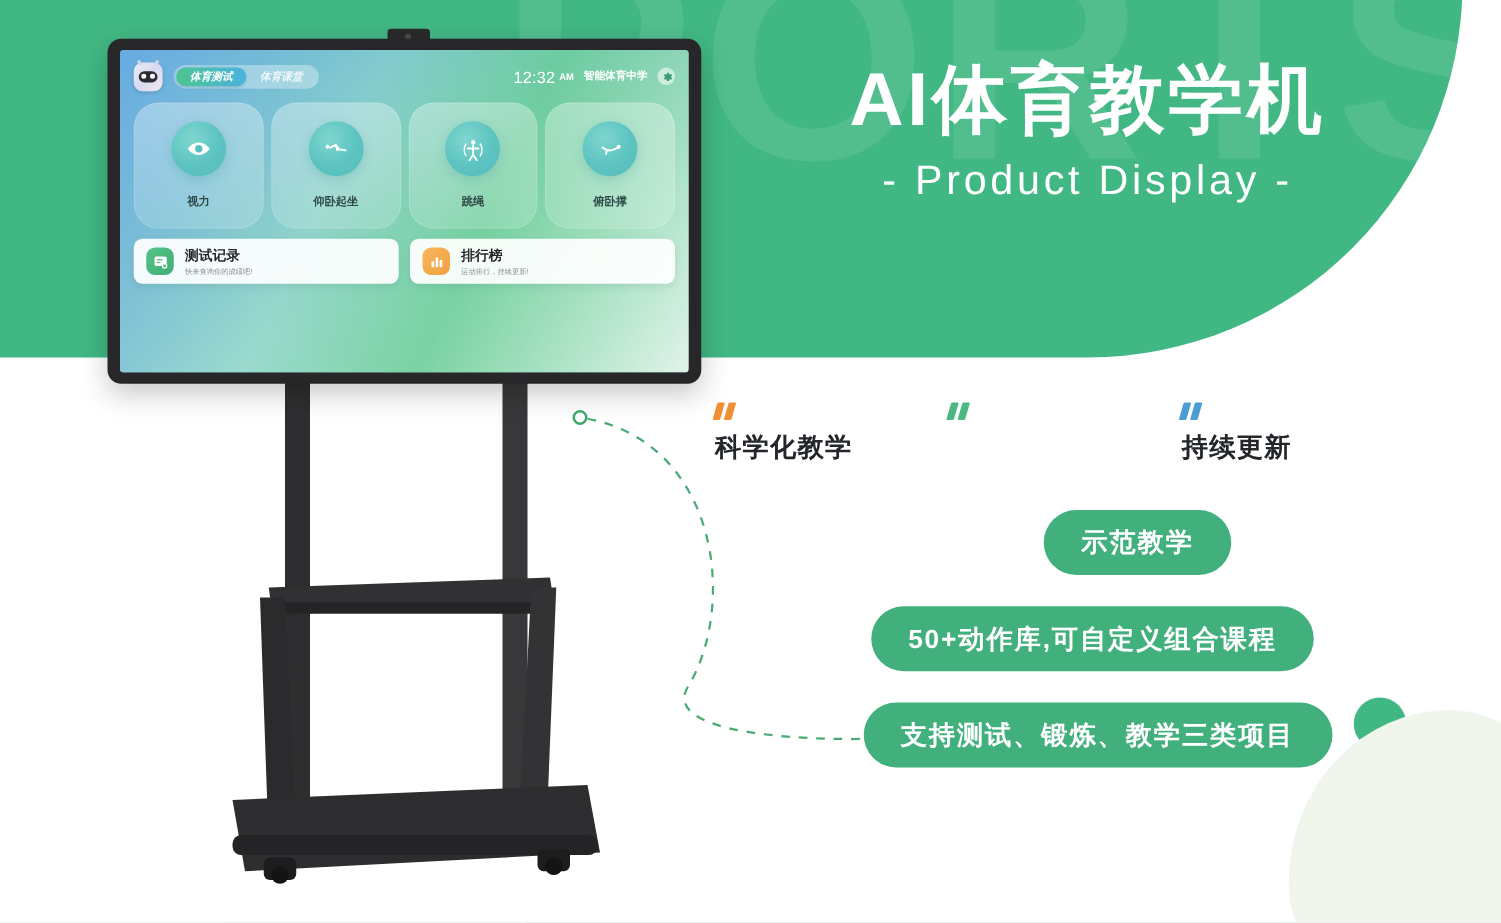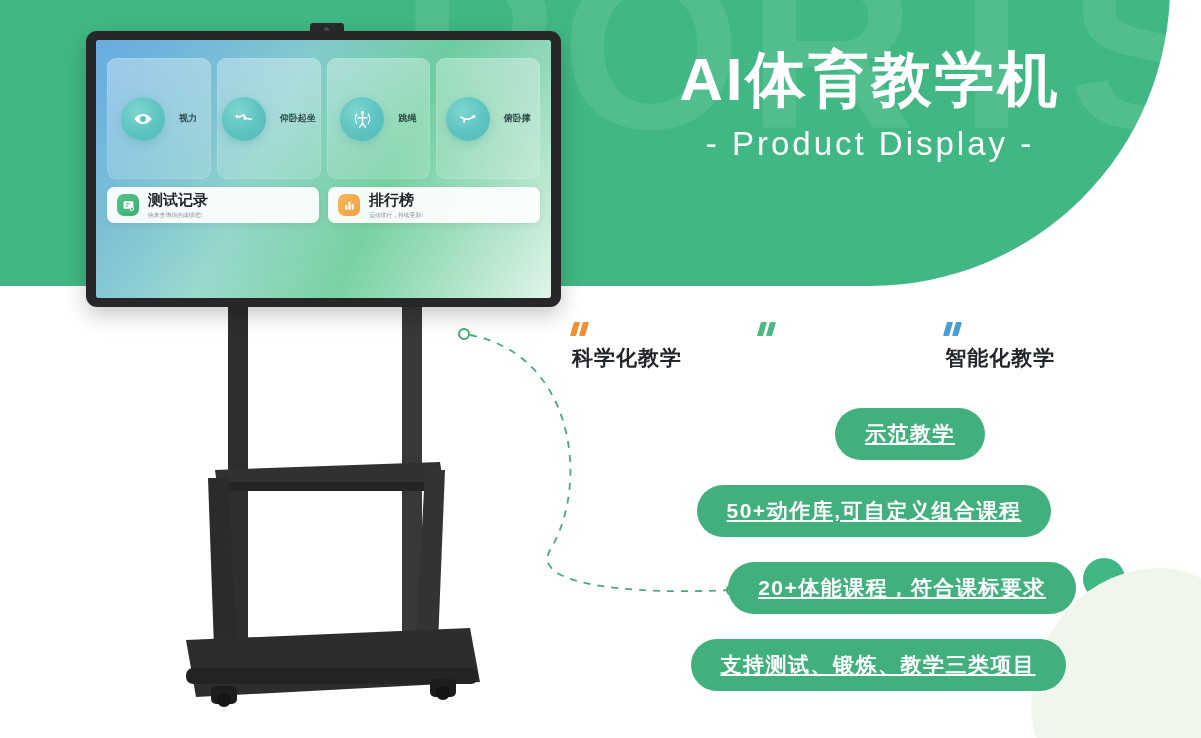--- a/index.html
+++ b/index.html
@@ -255,25 +255,25 @@
 
   
   .card-grid {
     display: flex;
     gap: 6px;
     margin-top: 9px;
     flex: 0 0 auto;
   }
   .ex-card {
     flex: 1;
-    height: 121px;
-    border-radius: 9px;
+    height: 101px;
+    border-radius: 20px;
     background: linear-gradient(180deg, rgba(255,255,255,0.34) 0%, rgba(255,255,255,0.16) 100%);
     display: flex;
-    flex-direction: row;
+    flex-direction: column;
     align-items: center;
     justify-content: center;
     gap: 14px;
     box-shadow: inset 0 0 0 1px rgba(255,255,255,0.13);
   }
   .ex-icon {
     width: 44px;
     height: 44px;
     border-radius: 50%;
     background: radial-gradient(circle at 38% 32%, #7fd6cf 0%, #5cc3c0 55%, #54bcbd 100%);
@@ -311,21 +311,21 @@
     height: 22px;
     border-radius: 7px;
     display: flex;
     align-items: center;
     justify-content: center;
     flex: 0 0 auto;
   }
   .wide-icon.green { background: linear-gradient(135deg, #55c38a 0%, #3fae74 100%); }
   .wide-icon.orange { background: linear-gradient(135deg, #f7b75c 0%, #f0a040 100%); }
   .wide-texts { display: flex; flex-direction: column; gap: 1px; }
-  .wide-title { font-size: 15px; font-weight: bold; color: #24262b; }
+  .wide-title { font-size: 11px; font-weight: bold; color: #24262b; }
   .wide-sub { font-size: 5.8px; color: #8b9096; }
 
   
   .stand { position: absolute; left: 0; top: 0; z-index: 4; }
 
   
   .connector { position: absolute; left: 440px; top: 310px; z-index: 7; }
 
   
   .features {
@@ -376,21 +376,20 @@
     color: #ffffff;
     border-radius: 26px;
     font-size: 21px;
     font-weight: bold;
     letter-spacing: 1.5px;
     text-align: center;
     padding: 12px 30px;
     width: fit-content;
     box-sizing: border-box;
     white-space: nowrap;
-    text-decoration: underline;
   }
   .pill.p1 { transform: translateX(50px); }
   .pill.p2 { transform: translateX(14px); text-align: center; }
   .pill.p3 { transform: translateX(42px); }
   .pill.p4 { transform: translateX(18px); text-align: right; }
 </style>
 </head>
 <body>
 
 <div id="page">
@@ -429,20 +428,46 @@
     <circle cx="443" cy="693" r="7" fill="#141415"></circle>
   </svg>
 
   <div class="display-wrap">
     <div class="camera-nub"></div>
     <div class="camera-dot"></div>
     <div class="monitor-bezel">
       <div class="screen">
         <div class="screen-inner">
 
+          <div class="topbar">
+            <div class="robot-avatar">
+              <div class="robot-antenna left"></div>
+              <div class="robot-antenna right"></div>
+              <div class="robot-face">
+                <div class="robot-eye"></div>
+                <div class="robot-eye"></div>
+              </div>
+            </div>
+
+            <div class="tabs">
+              <div class="tab active">体育测试</div>
+              <div class="tab">体育课堂</div>
+            </div>
+
+            <div class="topbar-right">
+              <span class="clock-time">12:32</span>
+              <span class="clock-ampm">AM</span>
+              <span class="school-name">智能体育中学</span>
+              <span class="gear-btn">
+                <svg width="9" height="9" viewBox="0 0 24 24" fill="#3f9d7a">
+                  <path d="M12 8a4 4 0 100 8 4 4 0 000-8zm9.4 4a7.5 7.5 0 00-.1-1.2l2-1.6-2-3.4-2.4 1a7.5 7.5 0 00-2-1.2l-.4-2.6h-4l-.4 2.6a7.5 7.5 0 00-2 1.2l-2.4-1-2 3.4 2 1.6a7.5 7.5 0 000 2.4l-2 1.6 2 3.4 2.4-1a7.5 7.5 0 002 1.2l.4 2.6h4l.4-2.6a7.5 7.5 0 002-1.2l2.4 1 2-3.4-2-1.6c.07-.4.1-.8.1-1.2z"></path>
+                </svg>
+              </span>
+            </div>
+          </div>
 
           <div class="card-grid">
 
             <div class="ex-card">
               <div class="ex-icon">
                 <svg width="22" height="22" viewBox="0 0 24 24" fill="none">
                   <path d="M2.5 12S6 6.5 12 6.5 21.5 12 21.5 12 18 17.5 12 17.5 2.5 12 2.5 12z" fill="#fff"></path>
                   <circle cx="12" cy="12" r="3.2" fill="#59c1bd"></circle>
                 </svg>
               </div>
@@ -540,24 +565,23 @@
     </div>
     <div class="feature">
       <div class="feature-quote">
         <span style="background:#4cb882"></span><span style="background:#4cb882"></span>
       </div>
     </div>
     <div class="feature">
       <div class="feature-quote">
         <span style="background:#4a9ed4"></span><span style="background:#4a9ed4"></span>
       </div>
-      <div class="feature-title">智能化教学</div>
+      <div class="feature-title">持续更新</div>
     </div>
   </div>
 
   <div class="pills">
     <div class="pill p1">示范教学</div>
     <div class="pill p2">50+动作库,可自定义组合课程</div>
-    <div class="pill p3">20+体能课程，符合课标要求</div>
     <div class="pill p4">支持测试、锻炼、教学三类项目</div>
   </div>
 
 </div>
 
 </body></html>

